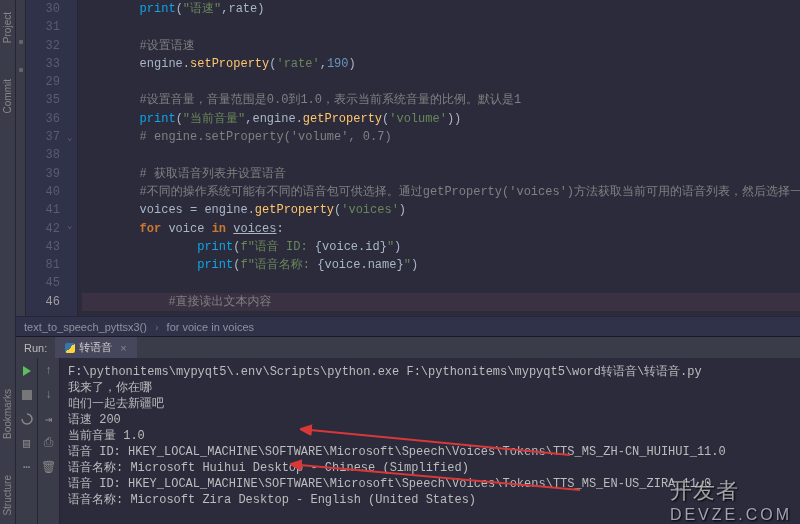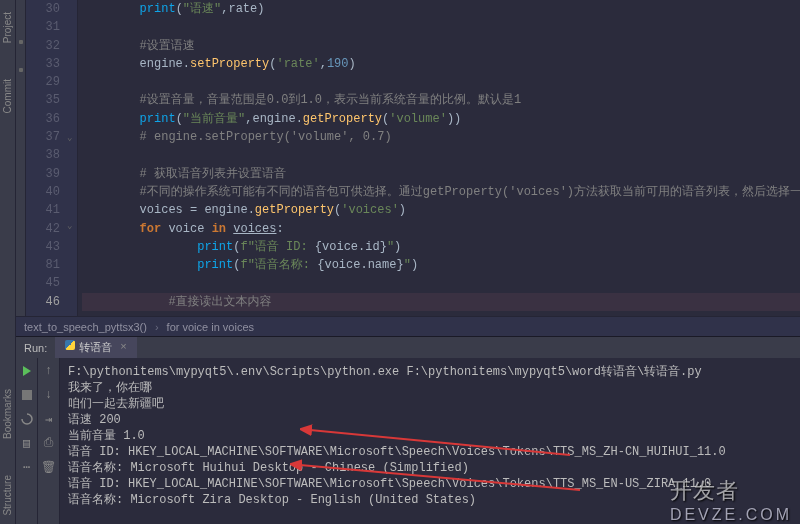--- a/index.html
+++ b/index.html
@@ -60,21 +60,21 @@
 }
 .crumbsep { color: #6a6c80; }
 
 .run-panel { height: 188px; display: flex; flex-direction: column; border-top: 1px solid #1a1a26; }
 .run-header {
   height: 22px; background: #3a3c4a; display: flex; align-items: center;
   font-family: Arial, sans-serif; font-size: 11px;
 }
 .run-label { padding: 0 8px; color: #bbb; }
 .run-tab {
-  background: #46465c; padding: 3px 10px; display: flex; align-items: flex-start; gap: 4px;
+  background: #46465c; padding: 3px 10px; display: flex; align-items: center; gap: 4px;
   color: #cdcdcd;
 }
 .run-tab .pyicon { width: 10px; height: 10px; background: linear-gradient(135deg,#3776ab 50%,#ffd43b 50%); border-radius: 2px; }
 .run-tab .close { color: #888; margin-left: 4px; cursor: pointer; }
 .run-body { flex: 1; display: flex; }
 .run-toolbar {
   width: 22px; background: #3a3c4a; border-right: 1px solid #252535;
   display: flex; flex-direction: column; align-items: center; padding-top: 6px; gap: 10px;
 }
 .run-sub {

